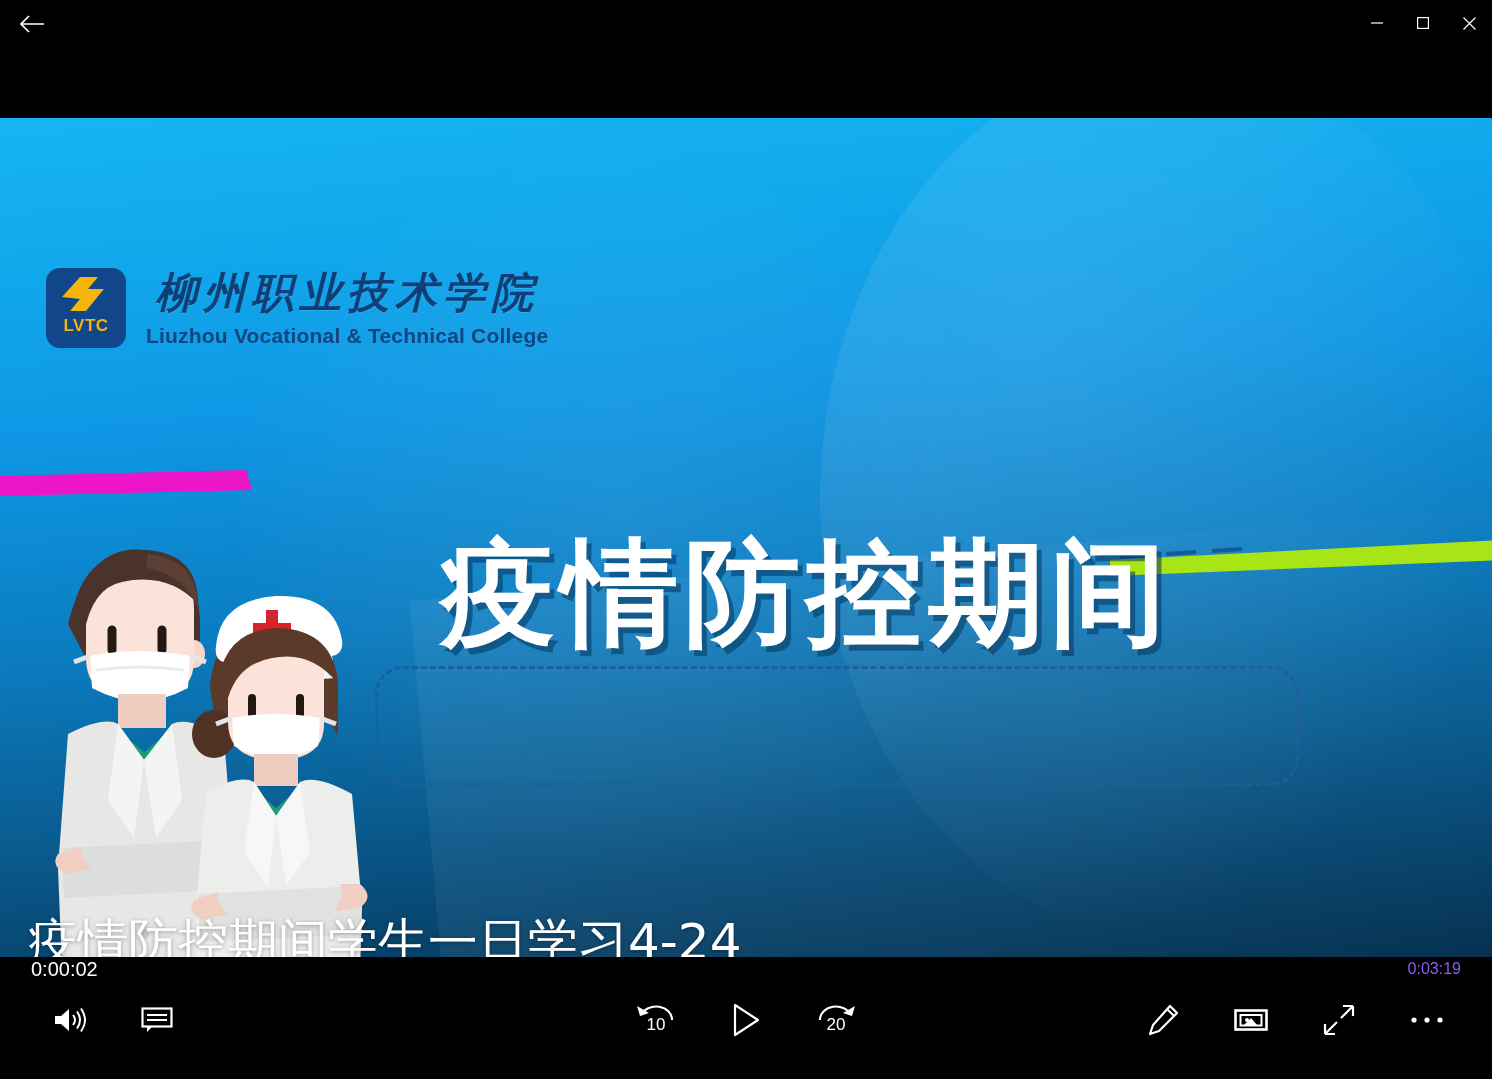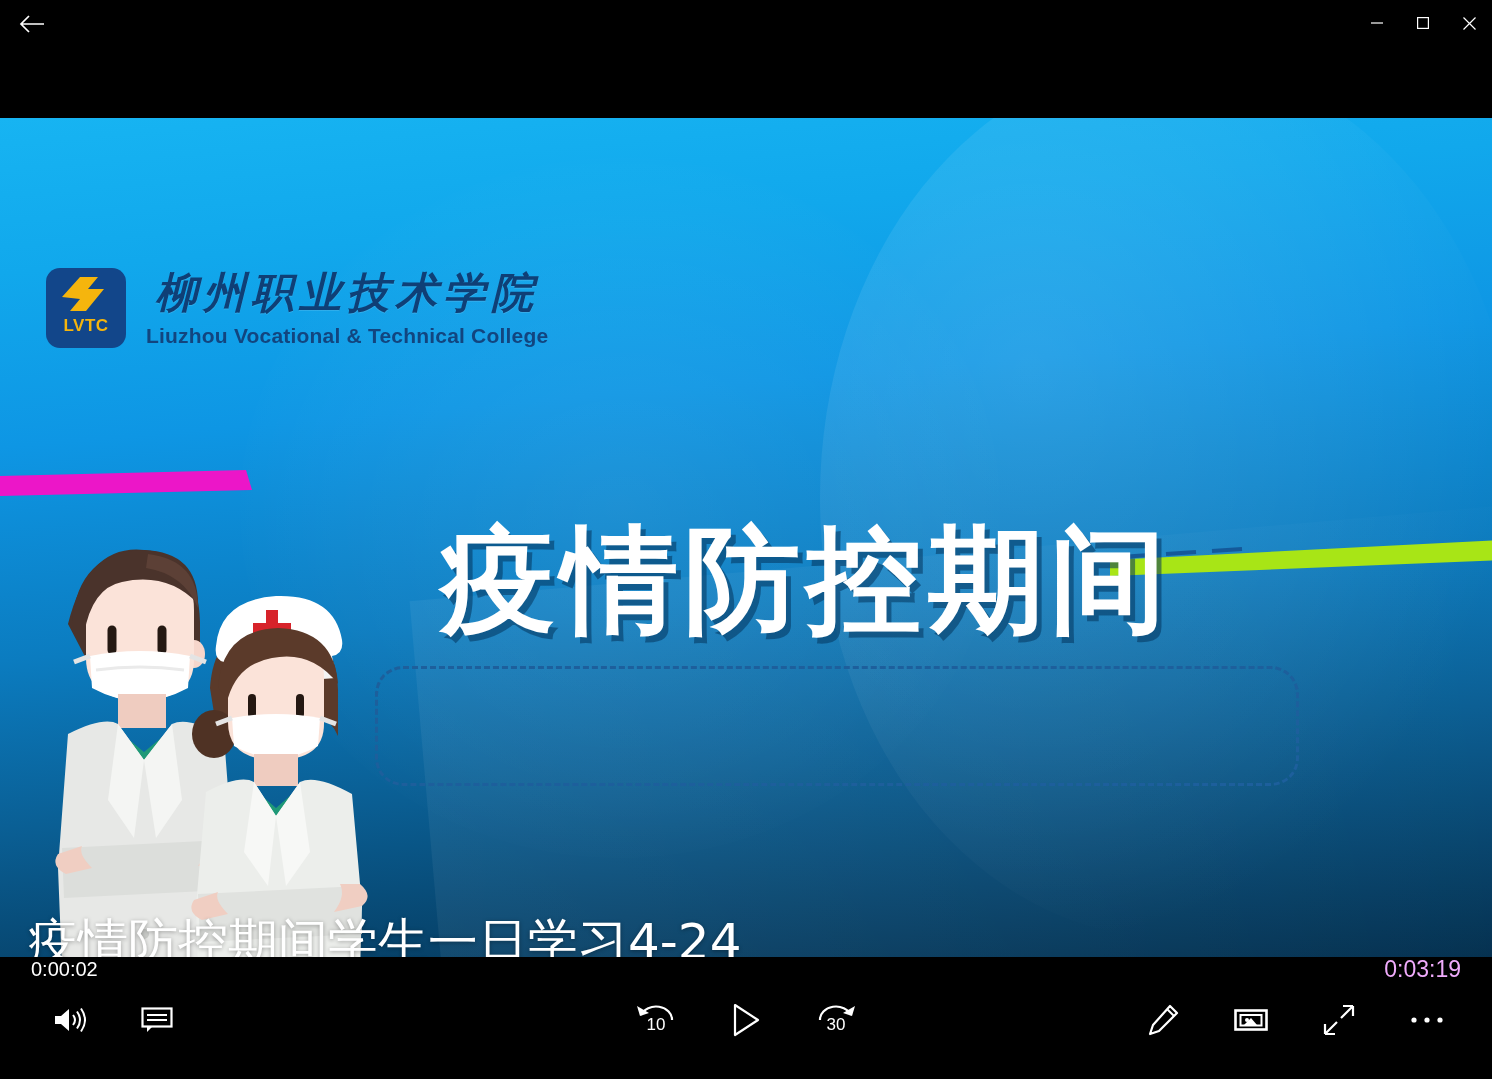--- a/index.html
+++ b/index.html
@@ -91,22 +91,22 @@
     text-align: center;
   }
   .logo-en {
     font-size: 21px; color: #12457f; font-weight: bold;
     letter-spacing: 0.2px; margin-top: 8px;
     font-family: "Liberation Sans", sans-serif;
   }
 
   
   .headline {
-    position: absolute; left: 440px; top: 404px;
-    font-family: Liberation Serif, serif;
+    position: absolute; left: 440px; top: 416px;
+    font-family: Liberation Sans, sans-serif;
     font-size: 116px; line-height: 118px; font-weight: bold;
     color: #ffffff; letter-spacing: 6px; white-space: nowrap;
     text-shadow: 5px 6px 0 rgba(4,52,92,0.55);
   }
   
   .sub-dash {
     position: absolute; left: 375px; top: 548px;
     width: 924px; height: 120px;
     border: 3px dashed #1d5f9c; border-radius: 28px;
   }
@@ -141,21 +141,21 @@
   }
 
   
   .time-left {
     position: absolute; left: 31px; top: 957px;
     color: #ffffff; font-size: 20px; line-height: 24px;
     font-family: "Liberation Sans", sans-serif; z-index: 30;
   }
   .time-right {
     position: absolute; right: 31px; top: 957px;
-    color: #f0abfc; font-size: 23px; line-height: 24px;
+    color: #8b5cf6; font-size: 16px; line-height: 24px;
     font-family: "Liberation Sans", sans-serif; z-index: 30;
   }
 
   
   .controlbar {
     position: absolute; left: 0; top: 990px; width: 1492px; height: 89px;
     background: #000; z-index: 30; text-align: right;
   }
   .ctrl-left  { position: absolute; left: 40px;  top: 0; display: flex; gap: 30px; }
   .ctrl-mid   { position: absolute; left: 50%; transform: translateX(-50%); top: 0; display: flex; gap: 32px; }
@@ -388,21 +388,21 @@
     <div class="ctrl-btn">
       <svg width="30" height="34" viewBox="0 0 30 34">
         <path d="M4 2 L27 17 L4 32 Z" fill="none" stroke="#ffffff" stroke-width="2.2" stroke-linejoin="round"></path>
       </svg>
     </div>
     <div class="seekn">
       <svg width="44" height="40" viewBox="0 0 44 40">
         <path d="M6 20 A16 13 0 0 1 37 15" fill="none" stroke="#ffffff" stroke-width="2.2"></path>
         <path d="M41 6 L38 16 L29 13 Z" fill="#ffffff"></path>
       </svg>
-      <div class="num">30</div>
+      <div class="num">20</div>
     </div>
   </div>
 
   <div class="ctrl-right">
     <div class="ctrl-btn">
       <svg width="32" height="32" viewBox="0 0 32 32">
         <path d="M23 2 L30 9 L12 27 L3 30 L6 21 Z" fill="none" stroke="#ffffff" stroke-width="2.2" stroke-linejoin="round"></path>
         <path d="M20 5 L27 12" stroke="#ffffff" stroke-width="2"></path>
       </svg>
     </div>

